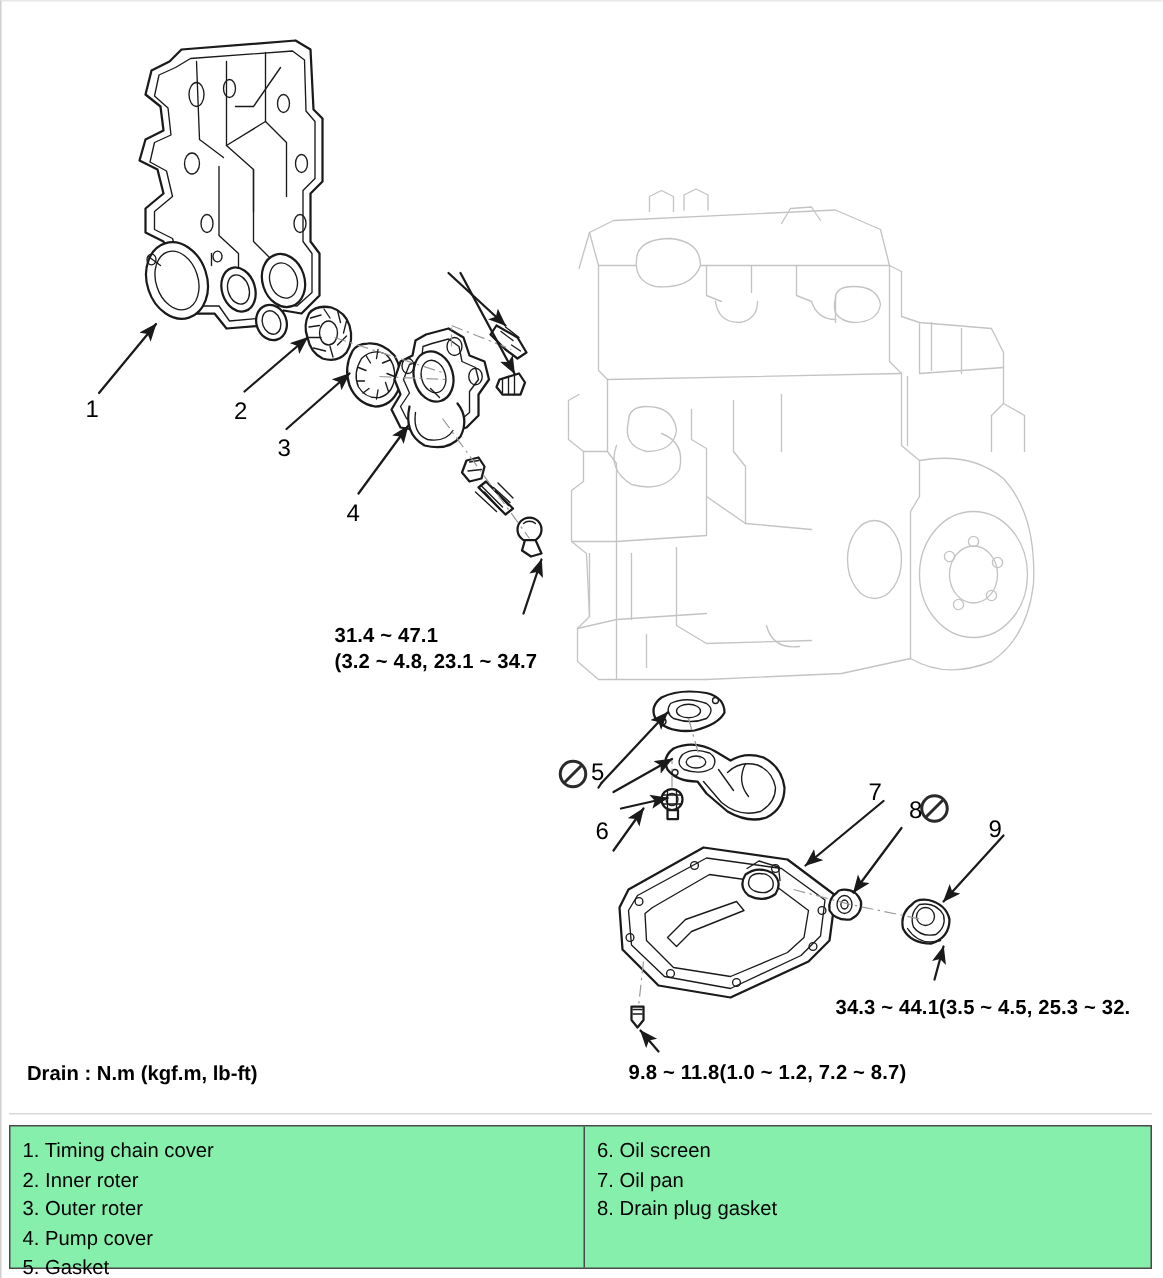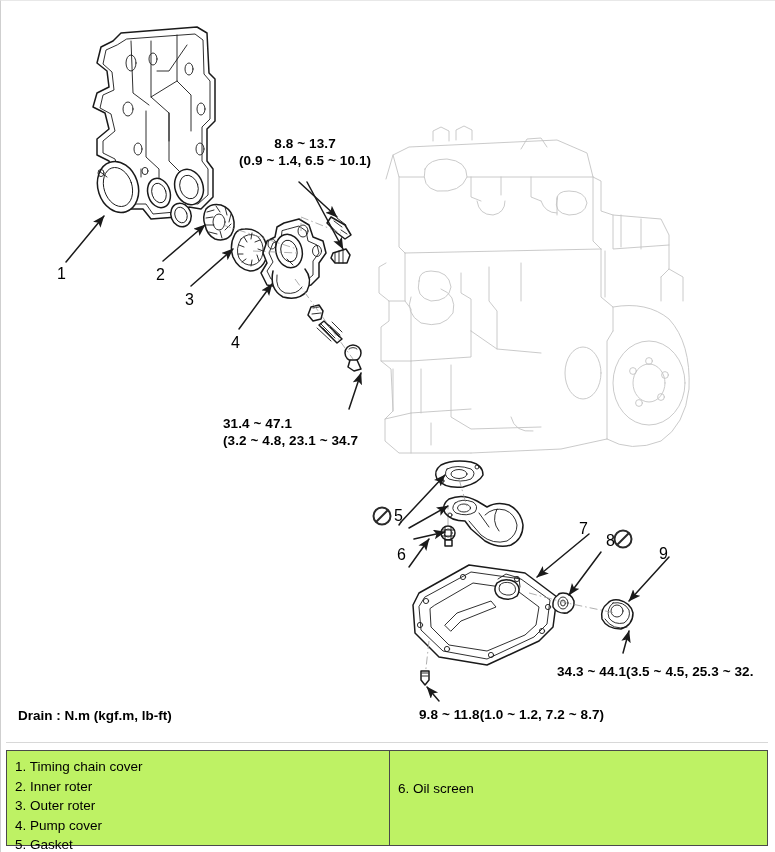--- a/index.html
+++ b/index.html
@@ -38,28 +38,28 @@
     color:#000;
     white-space:nowrap;
   }
   #legend{
     position:absolute;
     left:5px;top:749px;
     width:762px;height:96px;
     border:1px solid #4a4a4a;
     box-sizing:border-box;
     display:flex;
-    background:#bef264;
+    background:#86efac;
   }
   .legcol{
     box-sizing:border-box;
     padding:6px 0 0 8px;
   }
   .legcol.left{width:383px;border-right:1px solid #4a4a4a;}
-  .legcol.right{flex:1;margin-top:22px;}
+  .legcol.right{flex:1;}
   .legitem{
     font-size:13.5px;
     color:#000;
     line-height:19.5px;
     white-space:nowrap;
   }
   .toprule{
     position:absolute;left:5px;top:741px;width:762px;height:1px;background:#d8d8d8;
   }
 </style>
@@ -384,24 +384,20 @@
   <div class="num" style="left:56px;top:264px;">1</div>
   <div class="num" style="left:155px;top:265px;">2</div>
   <div class="num" style="left:184px;top:290px;">3</div>
   <div class="num" style="left:230px;top:333px;">4</div>
   <div class="num" style="left:393px;top:506px;">5</div>
   <div class="num" style="left:396px;top:545px;">6</div>
   <div class="num" style="left:578px;top:519px;">7</div>
   <div class="num" style="left:605px;top:531px;">8</div>
   <div class="num" style="left:658px;top:544px;">9</div>
 
-  <div class="lbl" style="left:238px;top:134px;text-align:center;">
-    <div>8.8 ~ 13.7</div>
-    <div>(0.9 ~ 1.4, 6.5 ~ 10.1)</div>
-  </div>
 
   <div class="lbl" style="left:222px;top:414px;text-align:left;">
     <div>31.4 ~ 47.1</div>
     <div>(3.2 ~ 4.8, 23.1 ~ 34.7</div>
   </div>
 
 
   <div class="lbl" style="left:556px;top:662px;">34.3 ~ 44.1(3.5 ~ 4.5, 25.3 ~ 32.</div>
 
   <div class="lbl" style="left:418px;top:705px;">9.8 ~ 11.8(1.0 ~ 1.2, 7.2 ~ 8.7)</div>
@@ -413,16 +409,18 @@
   <div id="legend">
     <div class="legcol left">
       <div class="legitem">1. Timing chain cover</div>
       <div class="legitem">2. Inner roter</div>
       <div class="legitem">3. Outer roter</div>
       <div class="legitem">4. Pump cover</div>
       <div class="legitem">5. Gasket</div>
     </div>
     <div class="legcol right">
       <div class="legitem">6. Oil screen</div>
+      <div class="legitem">7. Oil pan</div>
+      <div class="legitem">8. Drain plug gasket</div>
     </div>
   </div>
 
 </div>
 
 </body></html>

